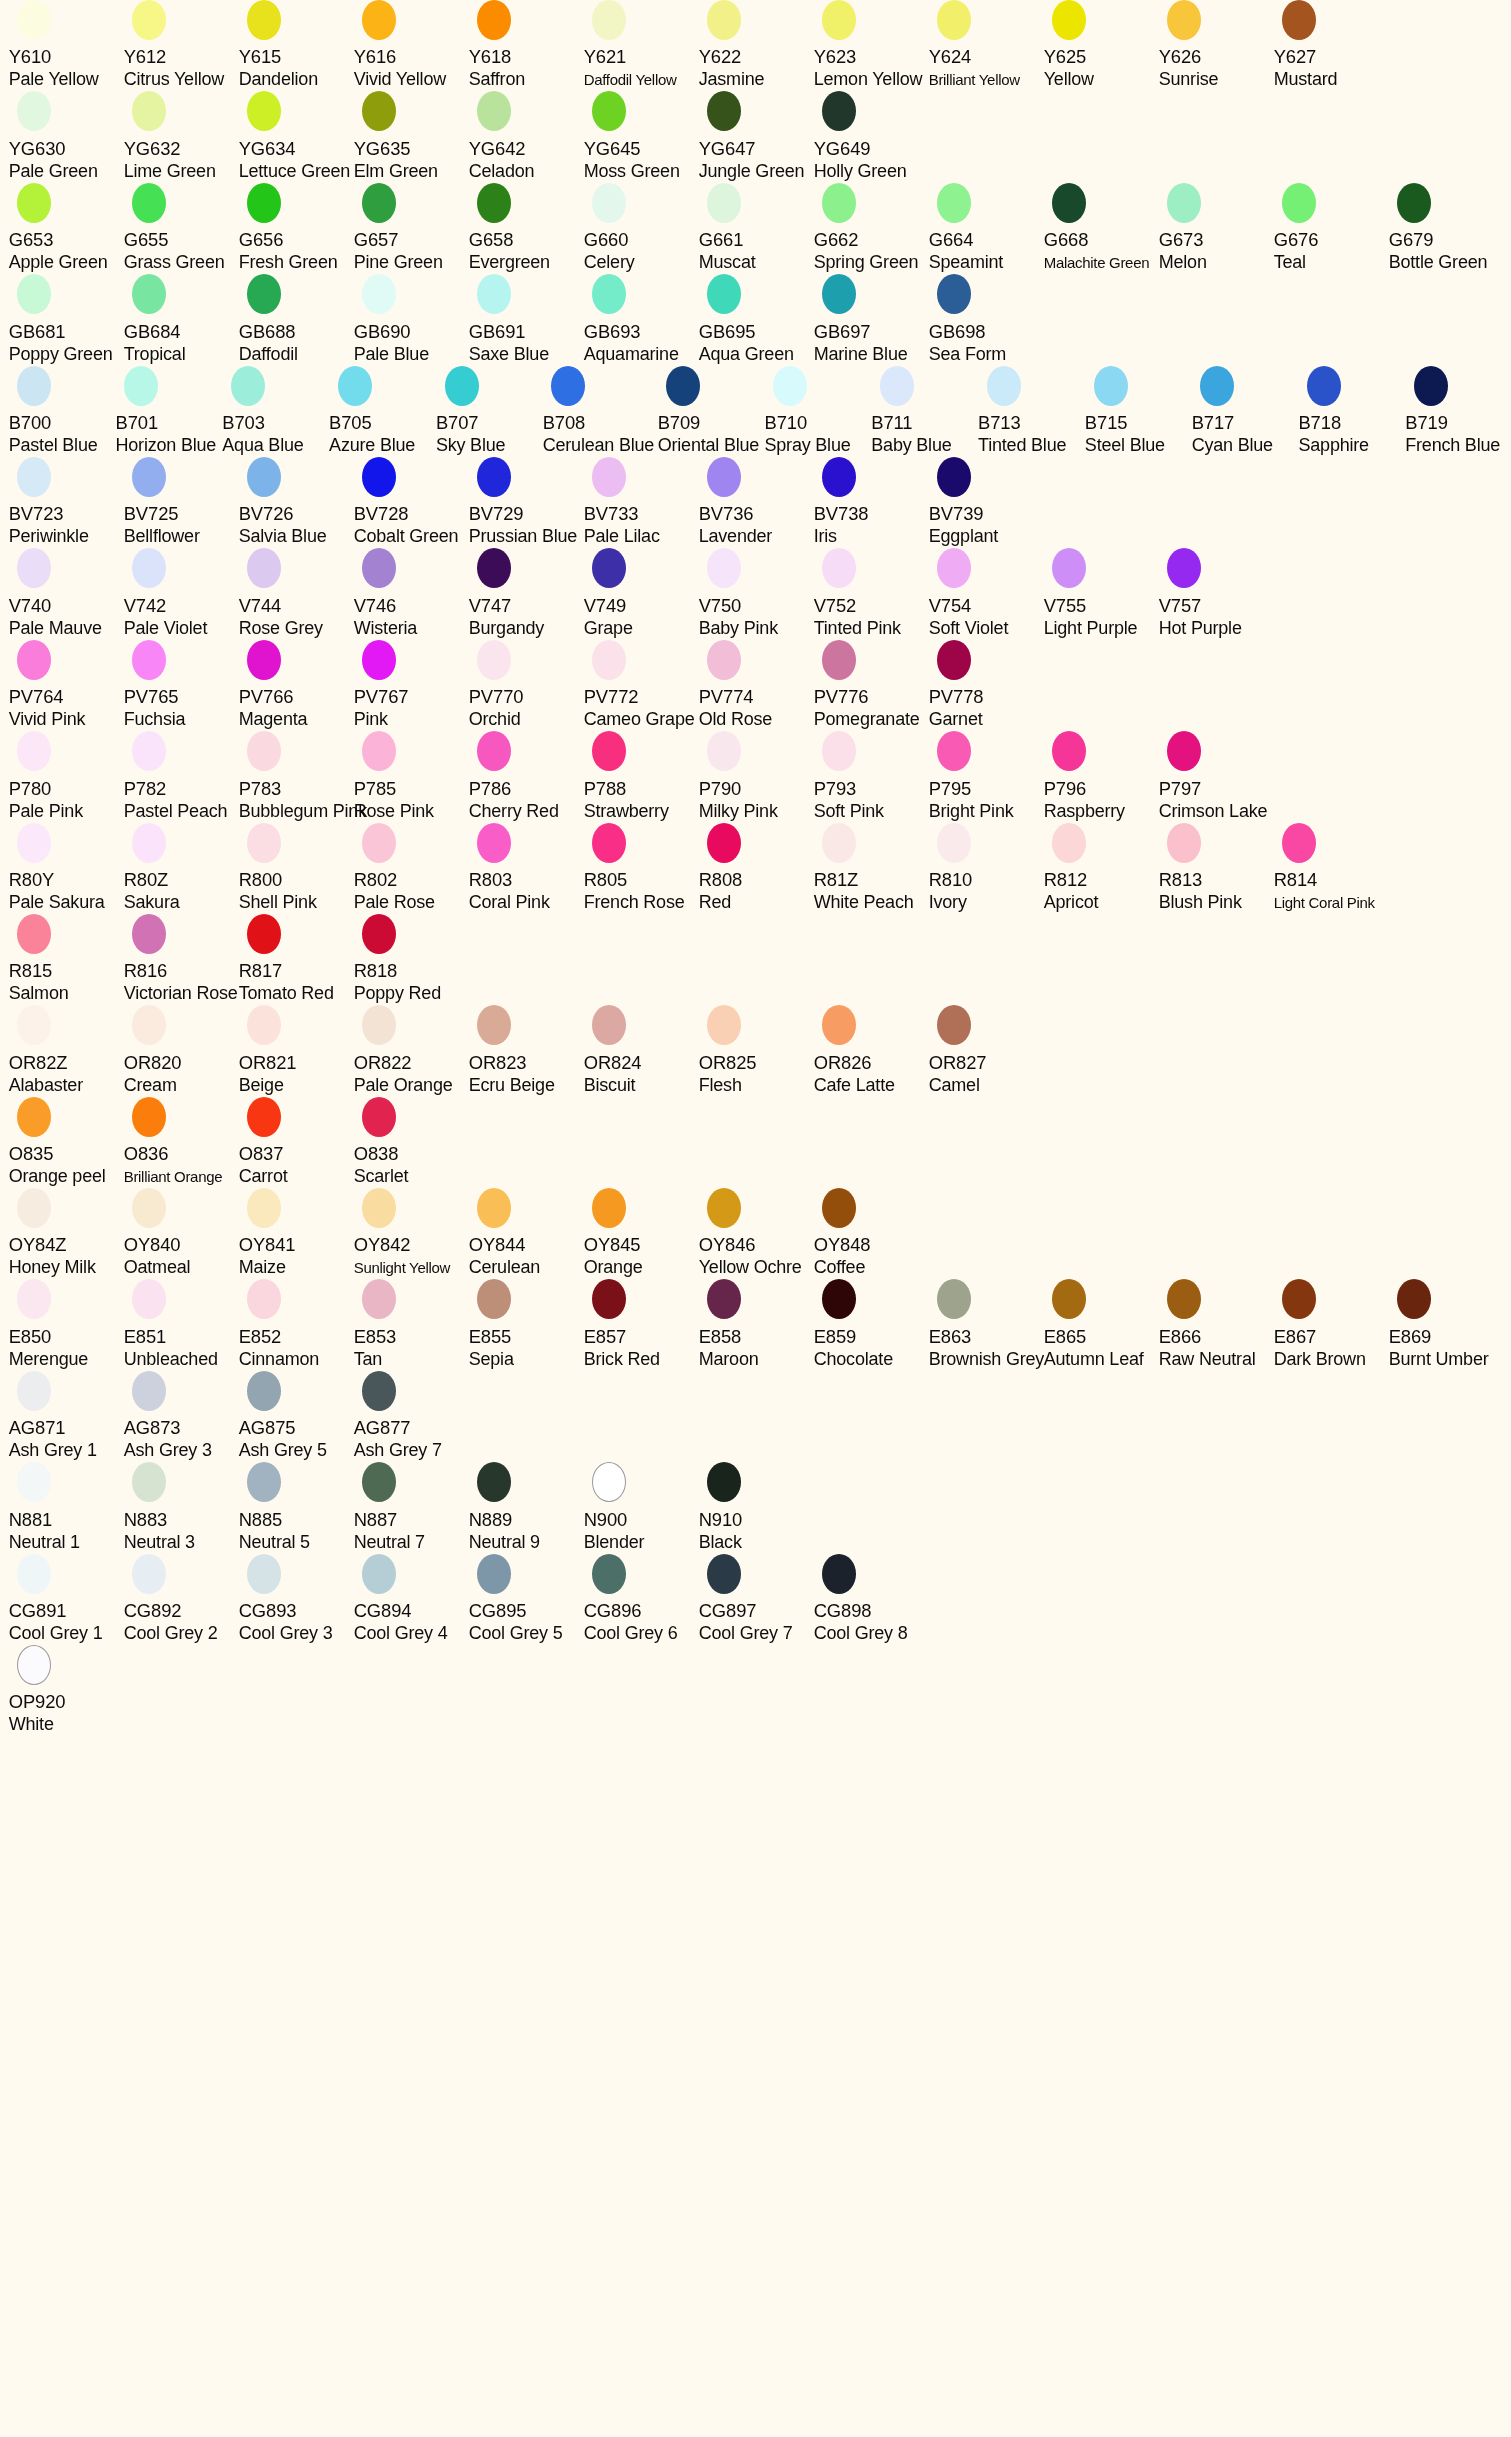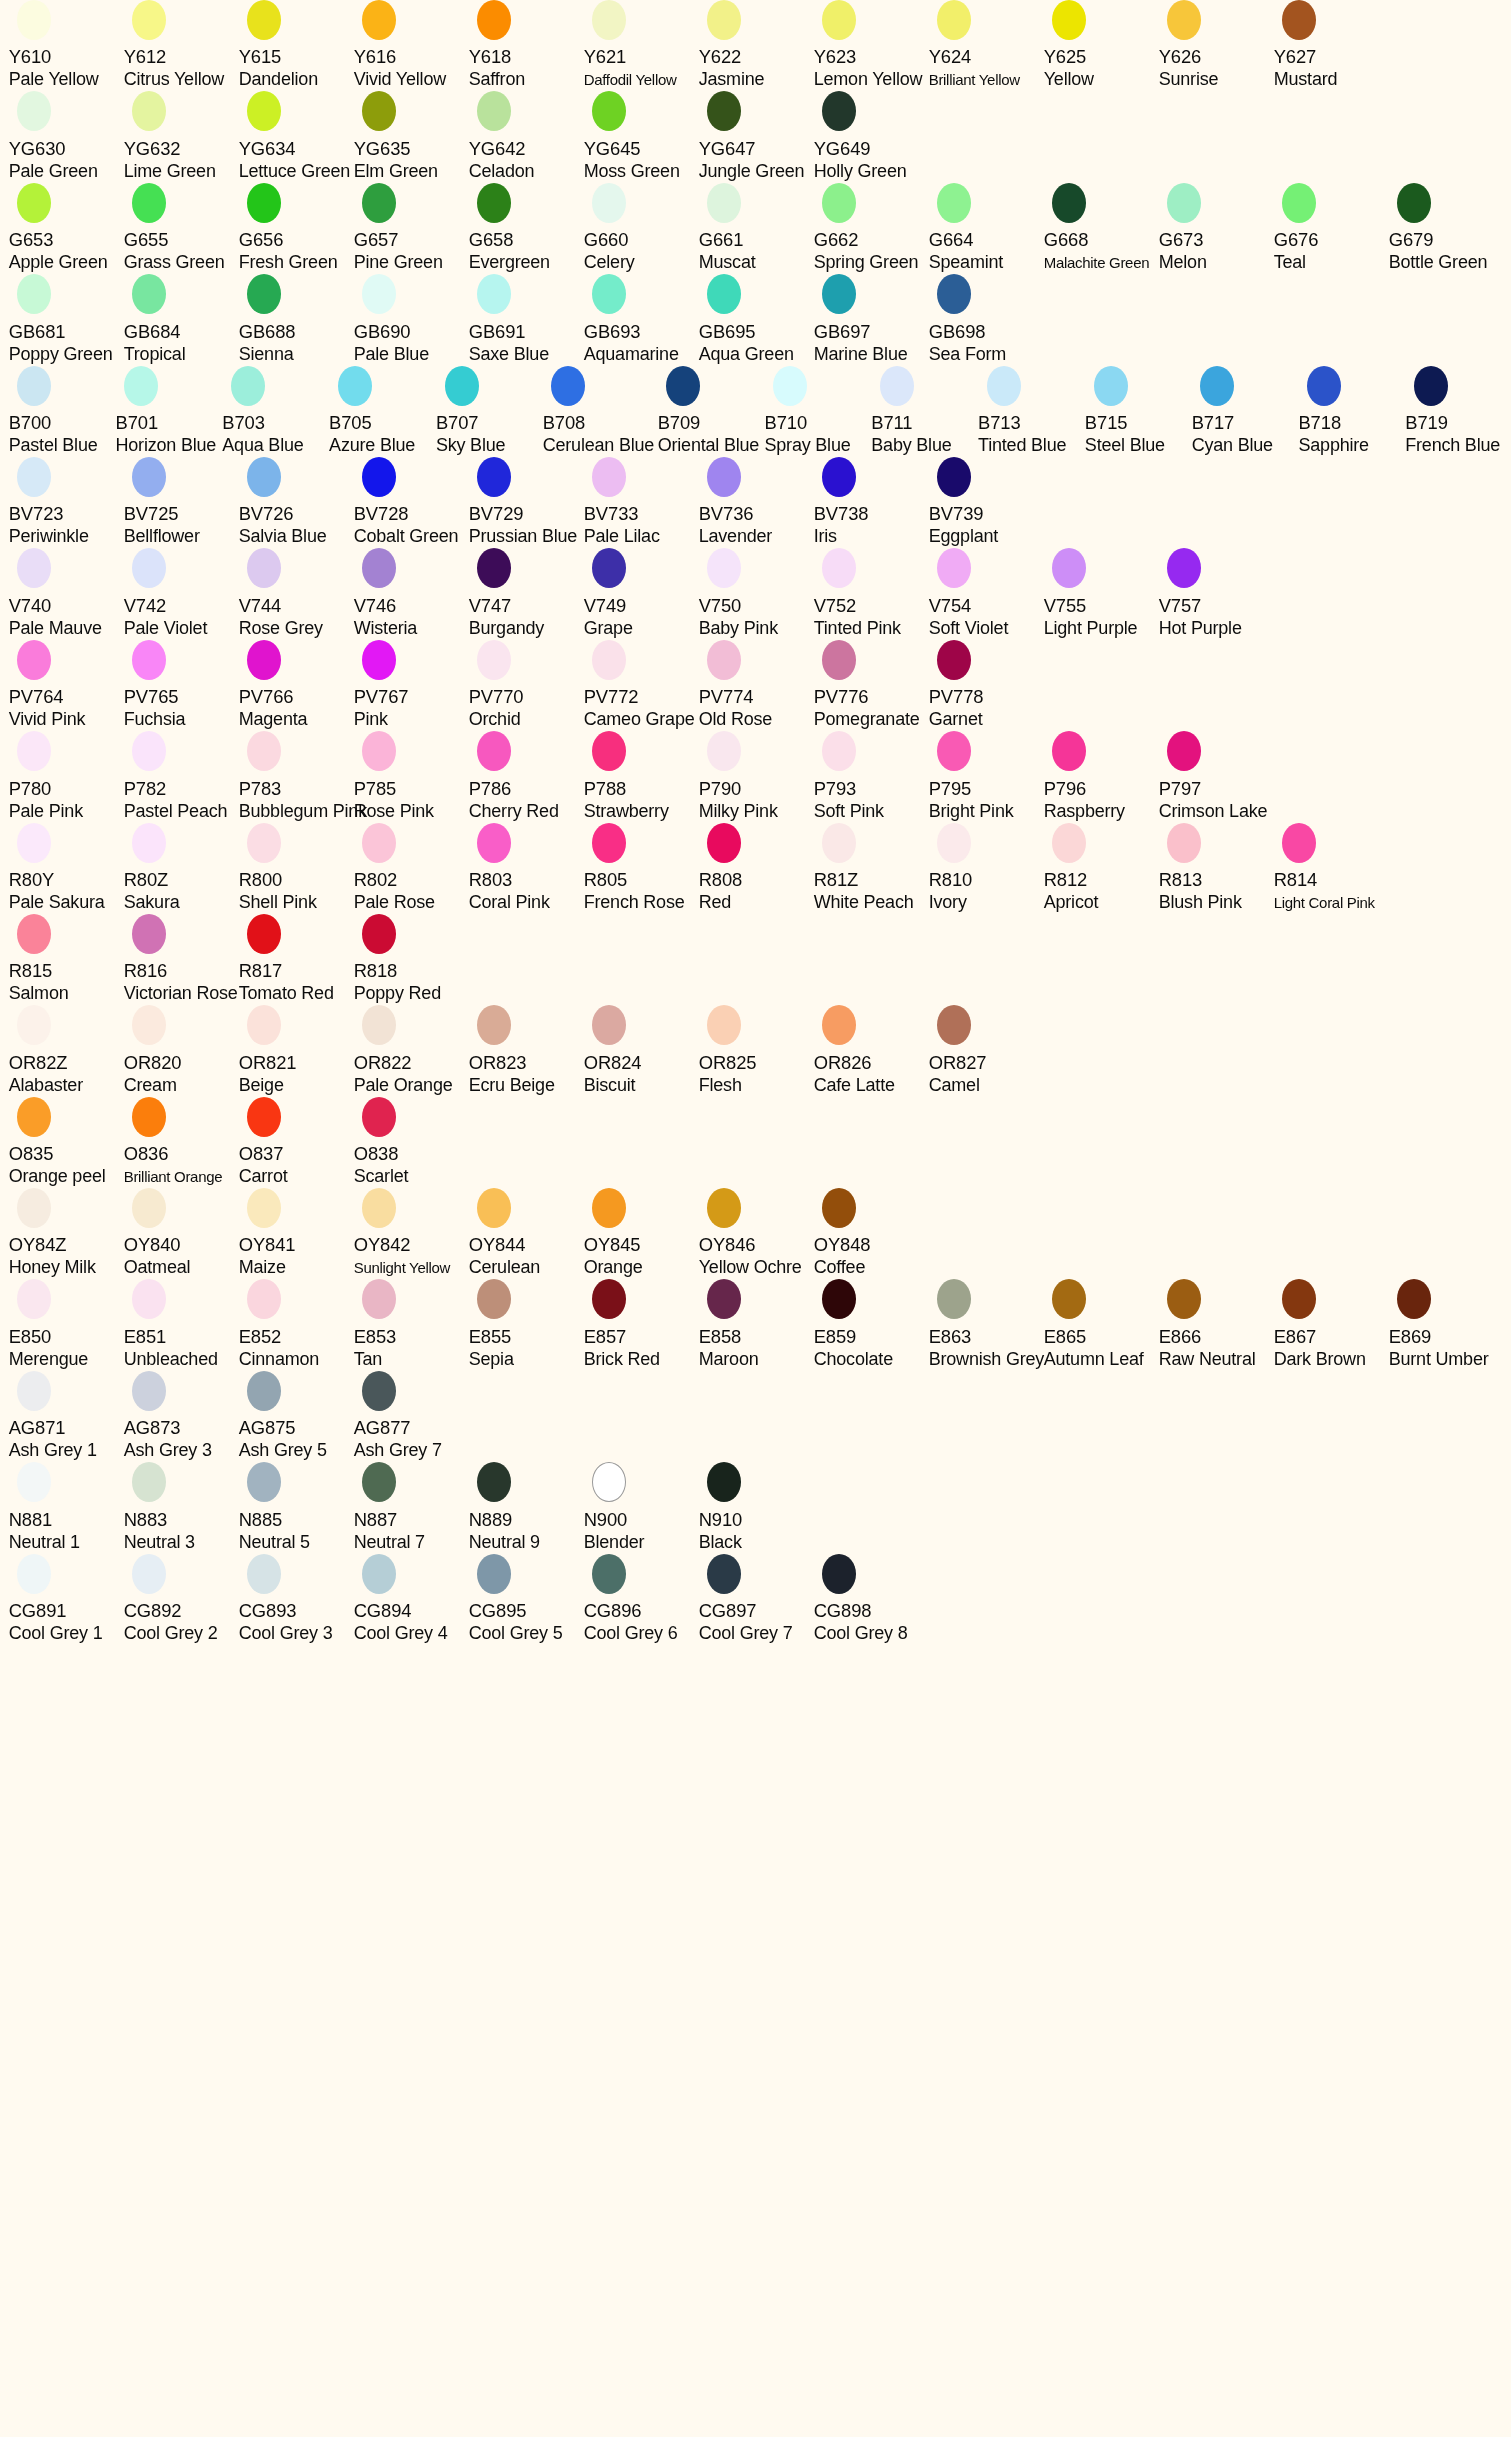--- a/index.html
+++ b/index.html
@@ -251,21 +251,21 @@
         <div class="name">Poppy Green</div>
       </div>
       <div class="swatch-cell">
         <div class="dot" style="background: rgb(120, 230, 160);"></div>
         <div class="code">GB684</div>
         <div class="name">Tropical</div>
       </div>
       <div class="swatch-cell">
         <div class="dot" style="background: rgb(38, 169, 82);"></div>
         <div class="code">GB688</div>
-        <div class="name">Sienna</div>
+        <div class="name">Daffodil</div>
       </div>
       <div class="swatch-cell">
         <div class="dot" style="background: rgb(224, 250, 245);"></div>
         <div class="code">GB690</div>
         <div class="name">Pale Blue</div>
       </div>
       <div class="swatch-cell">
         <div class="dot" style="background: rgb(182, 245, 239);"></div>
         <div class="code">GB691</div>
         <div class="name">Saxe Blue</div>
@@ -925,16 +925,23 @@
       </div>
       <div class="swatch-cell">
         <div class="dot" style="background: rgb(42, 58, 71);"></div>
         <div class="code">CG897</div>
         <div class="name">Cool Grey 7</div>
       </div>
       <div class="swatch-cell">
         <div class="dot" style="background: rgb(28, 34, 44);"></div>
         <div class="code">CG898</div>
         <div class="name">Cool Grey 8</div>
+      </div>
+    </div>
+    <div class="row">
+      <div class="swatch-cell">
+        <div class="dot outlined" style="background: rgb(251, 251, 253);"></div>
+        <div class="code">OP920</div>
+        <div class="name">White</div>
       </div>
     </div>
   </div>
 
 
 </body></html>

